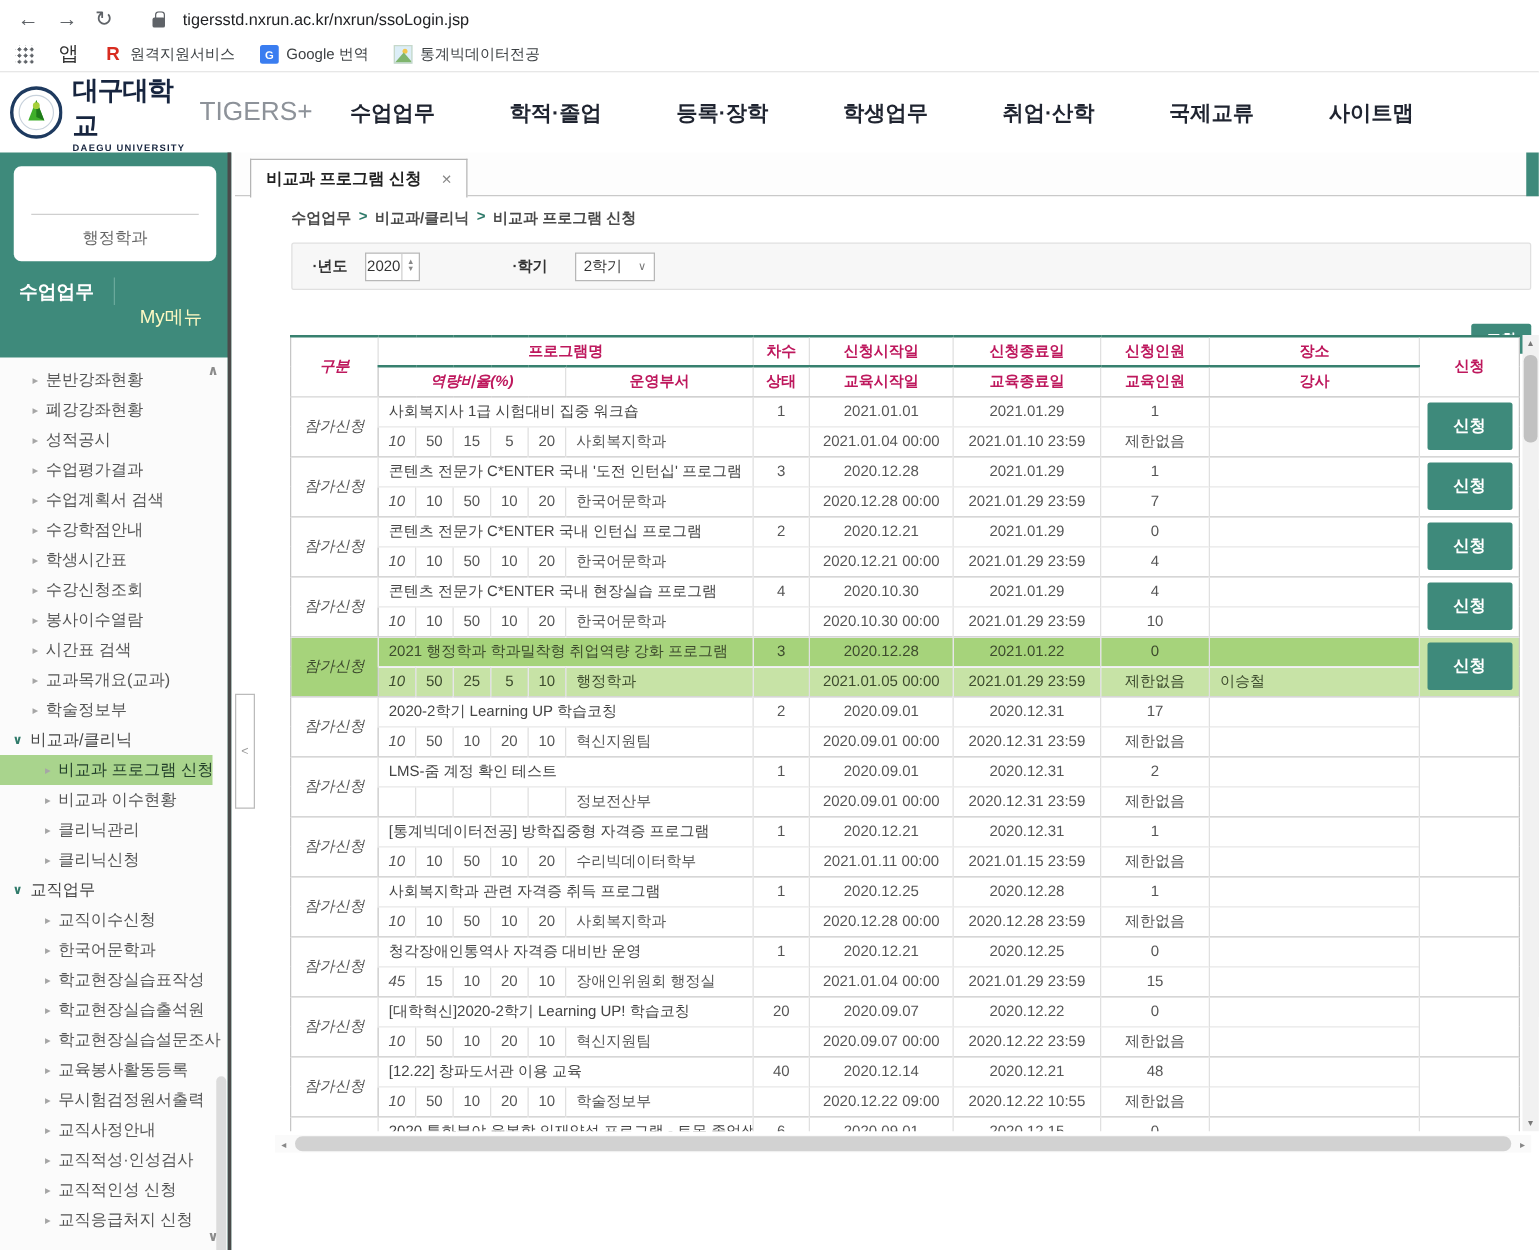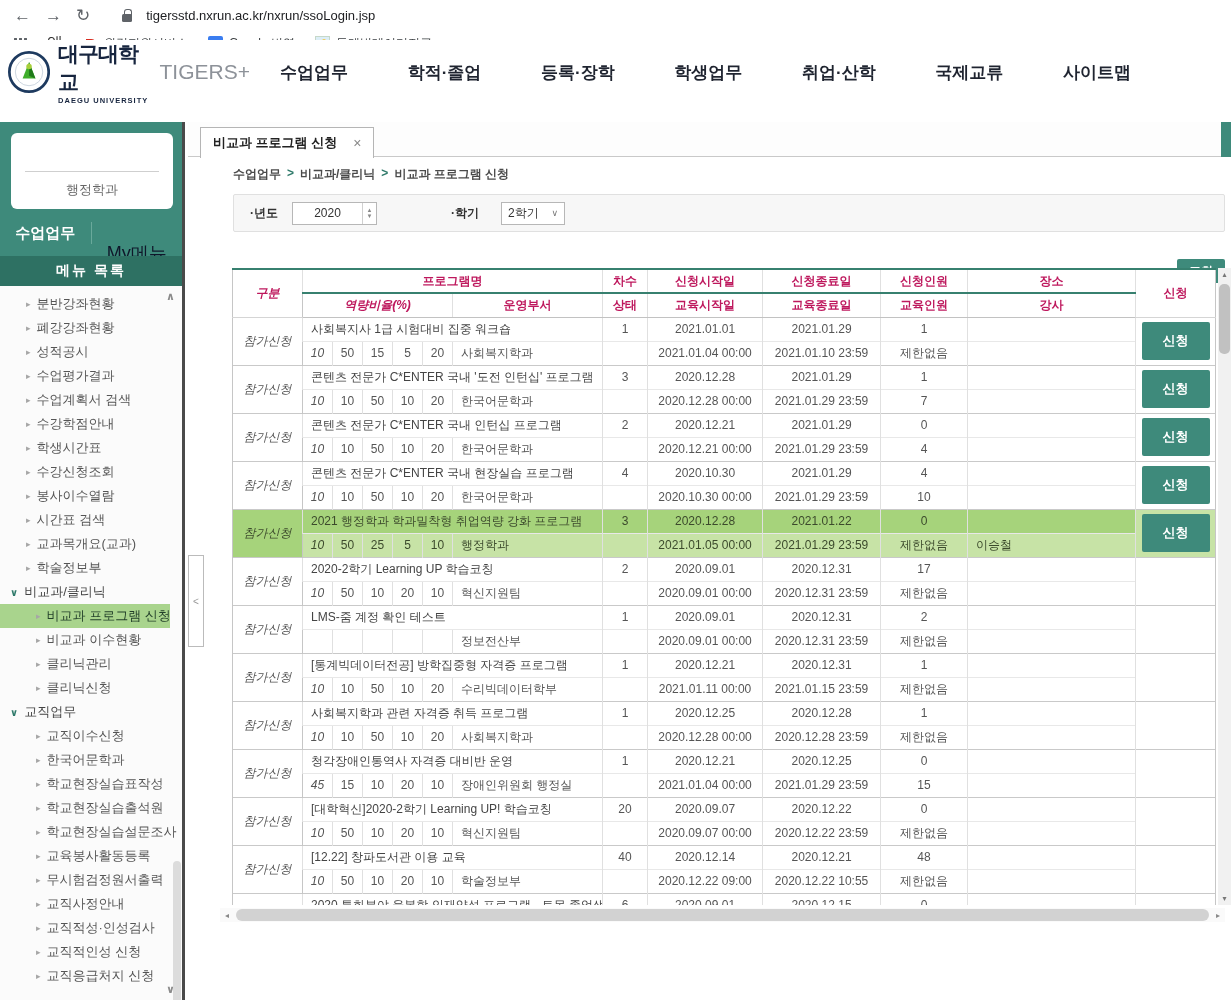--- a/index.html
+++ b/index.html
@@ -30,39 +30,39 @@
     background-size:5px 5px;background-position:1px 1px;}
   .ic-remote{color:#d82c20;font-size:15px;}
   .ic-translate{background:#3a7df0;color:#fff;border-radius:2px;font-size:9px;}
   .ic-lab{background:#dceef7;border:1px solid #c6d8c9;overflow:hidden;}
   .ic-lab::before{content:"";position:absolute;top:2px;right:3px;width:4px;height:4px;
     border-radius:50%;background:#f3c64b;}
   .ic-lab::after{content:"";position:absolute;bottom:0;left:0;border-left:7px solid transparent;
     border-right:7px solid transparent;border-bottom:8px solid #7fb56d;}
 
   
-  .site-header{position:absolute;top:40px;left:0;width:1231px;height:64px;background:#fff;
+  .site-header{position:absolute;top:58px;left:0;width:1231px;height:64px;background:#fff;
     display:flex;align-items:center;}
   .logo-wrap{display:flex;align-items:center;gap:8px;padding-left:8px;width:250px;}
   .logo-text .kr{font-size:21px;font-weight:bold;color:#17253f;letter-spacing:-1px;}
   .logo-text .en{font-size:7.5px;color:#17253f;letter-spacing:1px;font-weight:bold;}
   .logo-suffix{font-size:21px;color:#8d9299;letter-spacing:0;margin-left:2px;}
   .main-nav{flex:1;display:flex;justify-content:space-between;padding:0 100px 0 30px;}
   .nav-item{font-size:17px;font-weight:bold;color:var(--nav-text);cursor:pointer;}
 
   
   .sidebar{position:absolute;top:122px;left:0;width:185px;height:878px;background:var(--accent);
     border-right:3px solid #4a4a4a;}
   .profile-card{position:absolute;top:11px;left:11px;width:162px;height:76px;background:#fff;
     border-radius:6px;}
   .profile-divider{position:absolute;top:38px;left:14px;right:14px;border-top:1px solid #cfcfcf;}
   .profile-name{position:absolute;top:48px;left:0;right:0;text-align:center;font-size:13px;color:#666;}
   .side-tabs{position:absolute;top:97px;left:0;width:182px;height:28px;display:flex;align-items:center;}
   .side-tab{flex:1;text-align:center;font-size:15px;font-weight:bold;color:#fff;cursor:pointer;}
-  .side-tab.inactive{color:#0f172a;font-weight:normal;font-size:18px;margin-top:40px;}
+  .side-tab.inactive{color:#fef9c3;font-weight:normal;font-size:15px;margin-top:40px;}
   .side-tab-div{width:1px;height:22px;background:#6aa99b;}
   .menu-header{position:absolute;top:134px;left:0;width:182px;height:30px;background:var(--menu-header);
     color:#fff;font-size:14px;font-weight:bold;display:flex;align-items:center;justify-content:center;letter-spacing:2px;}
   .menu-list{position:absolute;top:164px;left:0;width:182px;bottom:0;background:#fbfbfb;
     overflow:hidden;padding-top:6px;}
   .m-item{height:24px;display:flex;align-items:center;gap:6px;font-size:13px;color:#555;cursor:pointer;white-space:nowrap;}
   .m-item .m-arrow{color:#a6a6a6;font-size:9px;}
   .m-item.grp .m-arrow{color:#2f7a6a;font-size:10px;font-weight:bold;}
   .m-item.lvl1{padding-left:26px;}
   .m-item.lvl0{padding-left:10px;color:#444;}
@@ -77,21 +77,21 @@
   .tab{position:absolute;top:5px;left:12px;height:31px;min-width:172px;background:#fff;
     border:1px solid #b5b5b5;border-bottom:none;display:flex;align-items:center;gap:16px;
     padding:0 12px;font-size:13px;font-weight:bold;color:#222;}
   .tab-close{color:#888;font-weight:normal;font-size:14px;cursor:pointer;}
   .tab-corner{position:absolute;top:0;right:0;width:10px;height:35px;background:var(--accent);}
   .breadcrumb{position:absolute;top:44px;left:45px;font-size:12px;font-weight:bold;color:#4a4a4a;display:flex;gap:6px;}
   .crumb-sep{color:#2f7a6a;}
   .filter-bar{position:absolute;top:72px;left:45px;width:992px;height:38px;background:#f7f7f7;
     border:1px solid #e0e0e0;border-radius:2px;display:flex;align-items:center;gap:14px;padding-left:16px;}
   .f-label{font-size:12px;font-weight:bold;color:#333;}
-  .spinner{width:85px;height:23px;background:#fff;border:1px solid #b7b7b7;display:flex;align-items:center;}
+  .spinner{width:44px;height:23px;background:#fff;border:1px solid #b7b7b7;display:flex;align-items:center;}
   .spinner .val{flex:1;text-align:center;font-size:12px;color:#333;}
   .spin-arrows{width:14px;height:100%;border-left:1px solid #d0d0d0;display:flex;flex-direction:column;
     align-items:center;justify-content:center;font-size:6px;color:#888;line-height:1;}
   .select{width:64px;height:23px;background:#fff;border:1px solid #b7b7b7;display:flex;align-items:center;
     padding:0 6px;font-size:12px;color:#333;margin-left:8px;}
   .select .sel-arrow{margin-left:auto;font-size:9px;color:#777;}
   .f-gap{width:46px;}
   .search-btn{position:absolute;top:137px;left:989px;width:48px;height:24px;background:var(--accent);
     color:#fff;font-size:12px;font-weight:bold;border:none;border-radius:2px;cursor:pointer;}
 
@@ -185,21 +185,20 @@
 <div class="sidebar">
   <div class="profile-card">
     <div class="profile-divider"></div>
     <div class="profile-name">행정학과</div>
   </div>
   <div class="side-tabs">
     <div class="side-tab">수업업무</div>
     <div class="side-tab-div"></div>
     <div class="side-tab inactive">My메뉴</div>
   </div>
-  <div class="menu-header">메뉴 목록</div>
   <div class="menu-list" id="menu-list">
     <div class="scroll-chev" style="top:4px;">∧</div>
     <div class="scroll-chev" style="bottom:4px;">∨</div>
     <div class="side-thumb"></div>
   <div class="m-item lvl1">
         <span class="m-arrow">▸</span>
         <span class="m-label">분반강좌현황</span>
       </div>
       <div class="m-item lvl1">
         <span class="m-arrow">▸</span>

